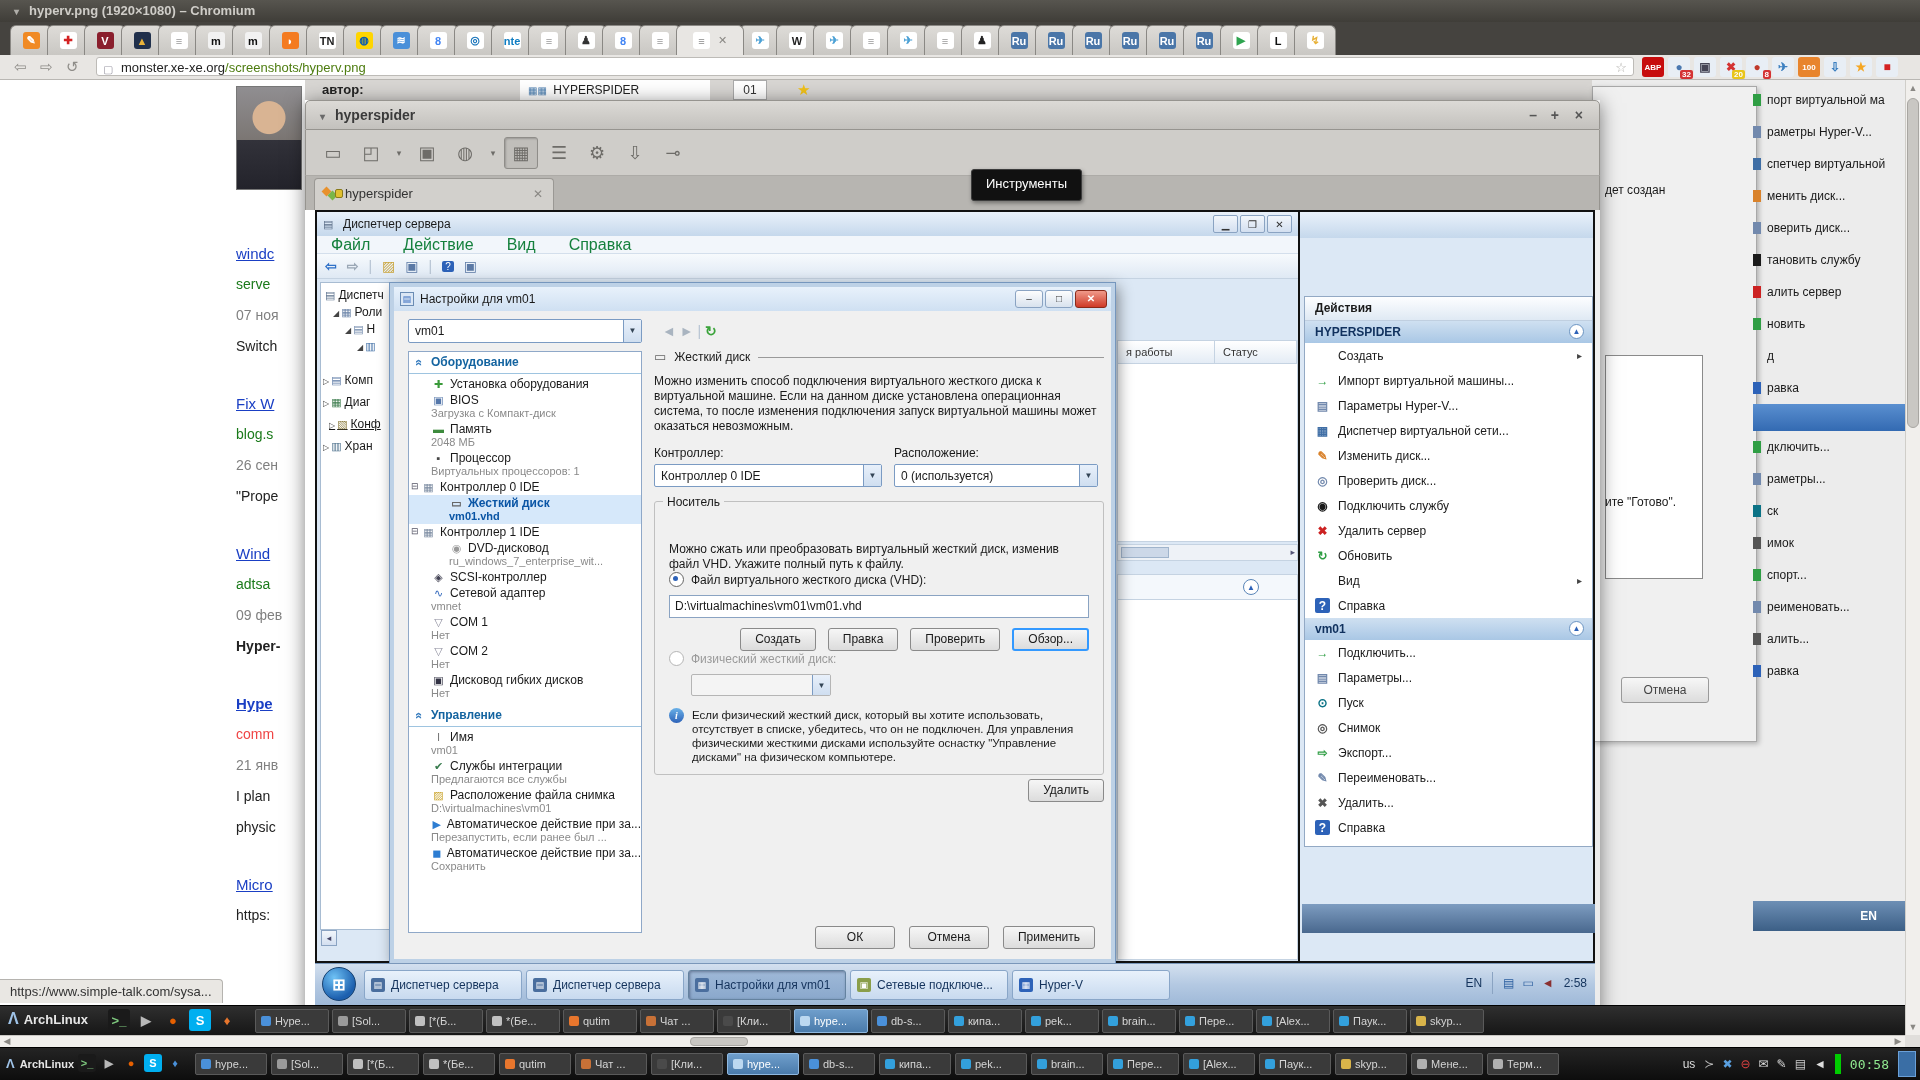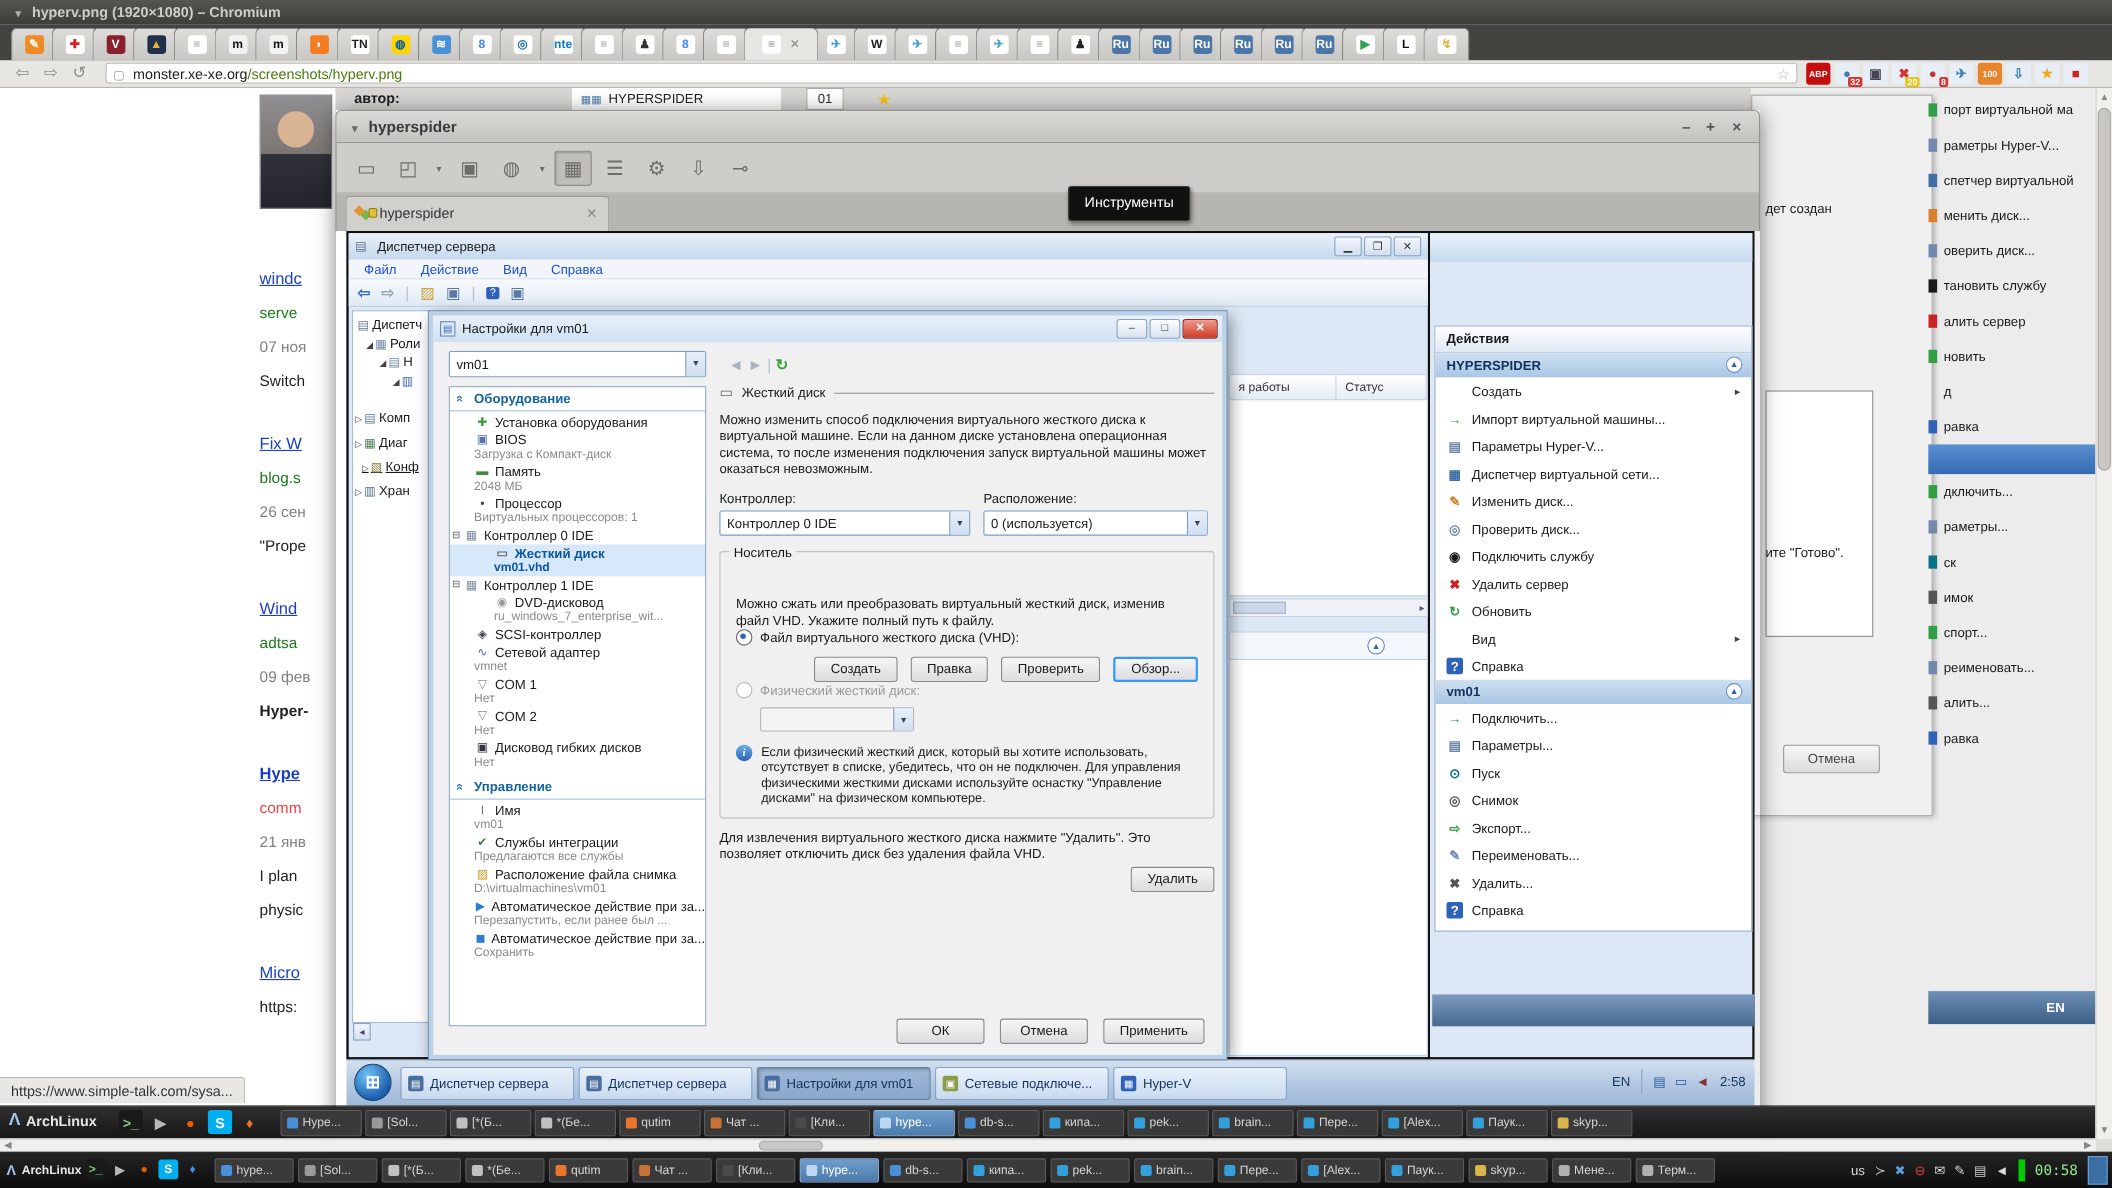--- a/index.html
+++ b/index.html
@@ -114,21 +114,21 @@
   .act-row.has-arrow::after{content:"\25B8";position:absolute;right:10px;color:#444;font-size:10px;}
   .bluebar{position:absolute;left:985px;top:692px;width:293px;height:29px;background:linear-gradient(#7d9cc0,#49688e);}
 
   .smA{left:315px;top:210px;width:985px;height:753px;background:#dce8f5;border:2px solid #111;box-sizing:border-box;}
   .smA-title{position:absolute;left:0;top:0;width:100%;height:24px;background:linear-gradient(#e9f1fa,#c5d8ec);
              font-size:12px;color:#1a1a1a;line-height:24px;padding-left:26px;box-sizing:border-box;}
   .smA-btns{position:absolute;right:6px;top:3px;display:flex;gap:2px;}
   .smA-btns span{width:25px;height:18px;background:linear-gradient(#f2f6fb,#d3dff0);border:1px solid #8aa3c2;
                  border-radius:2px;font-size:10px;color:#333;text-align:center;line-height:17px;box-sizing:border-box;}
   .smA-menu{position:absolute;left:0;top:24px;width:100%;height:18px;background:#f2f6fb;border-bottom:1px solid #d4dfec;
-            display:flex;gap:22px;padding-left:14px;box-sizing:border-box;font-size:12px;color:#1d4ed8;line-height:18px;}
+            display:flex;gap:33px;padding-left:14px;box-sizing:border-box;font-size:16px;color:#15803d;line-height:18px;}
   .smA-tools{position:absolute;left:0;top:42px;width:100%;height:25px;background:linear-gradient(#f7fafd,#dfe9f4);
              border-bottom:1px solid #c5d3e2;display:flex;align-items:center;gap:10px;padding-left:8px;box-sizing:border-box;font-size:14px;}
   .tree{position:absolute;left:3px;top:70px;width:102px;height:648px;background:#fff;border:1px solid #a8bcd2;
         box-sizing:border-box;overflow:hidden;font-size:12px;color:#1a1a1a;}
   .trow{height:17px;line-height:17px;white-space:nowrap;}
   .trow .ex{color:#444;font-size:8px;margin-right:2px;}
   .trow .ic{font-size:11px;margin-right:3px;}
   .tree2-gap{height:14px;}
   .treescroll{position:absolute;left:4px;top:718px;width:16px;height:16px;background:linear-gradient(#f2f6fb,#d3dff0);
               border:1px solid #8aa3c2;color:#446;font-size:9px;text-align:center;line-height:15px;box-sizing:border-box;}
@@ -1162,40 +1162,40 @@
         </div>
       </div>
 
       <div class="fieldset">
         <span class="legend">Носитель</span>
         <div style="line-height:15px;margin-top:28px;">Можно сжать или преобразовать виртуальный жесткий диск, изменив файл VHD. Укажите полный путь к файлу.</div>
         <div class="radio">
           <span class="rdot on"></span>
           <span>Файл виртуального жесткого диска (VHD):</span>
         </div>
+        <div class="txt nw">D:\virtualmachines\vm01\vm01.vhd</div>
         <div class="btnrow">
           <span class="wbtn">Создать</span>
           <span class="wbtn">Правка</span>
           <span class="wbtn">Проверить</span>
           <span class="wbtn focus">Обзор...</span>
         </div>
         <div class="radio">
           <span class="rdot dis"></span>
           <span class="dis-lbl">Физический жесткий диск:</span>
         </div>
         <div class="combo dis" style="width:140px;height:22px;margin:8px 0 0 22px;">
           <span class="da">▼</span>
         </div>
         <div class="inforow">
           <span class="iico">i</span>
           <span class="itext">Если физический жесткий диск, который вы хотите использовать, отсутствует в списке, убедитесь, что он не подключен. Для управления физическими жесткими дисками используйте оснастку "Управление дисками" на физическом компьютере.</span>
         </div>
       </div>
 
-      <div class="para">Для извлечения виртуального жесткого диска нажмите "Удалить". Это позволяет отключить диск без удаления файла VHD.</div>
       <div class="delrow">
         <span class="wbtn">Удалить</span>
       </div>
     </div>
 
     <div class="dlg-bot">
       <span class="wbtn">ОК</span>
       <span class="wbtn">Отмена</span>
       <span class="wbtn">Применить</span>
     </div>

